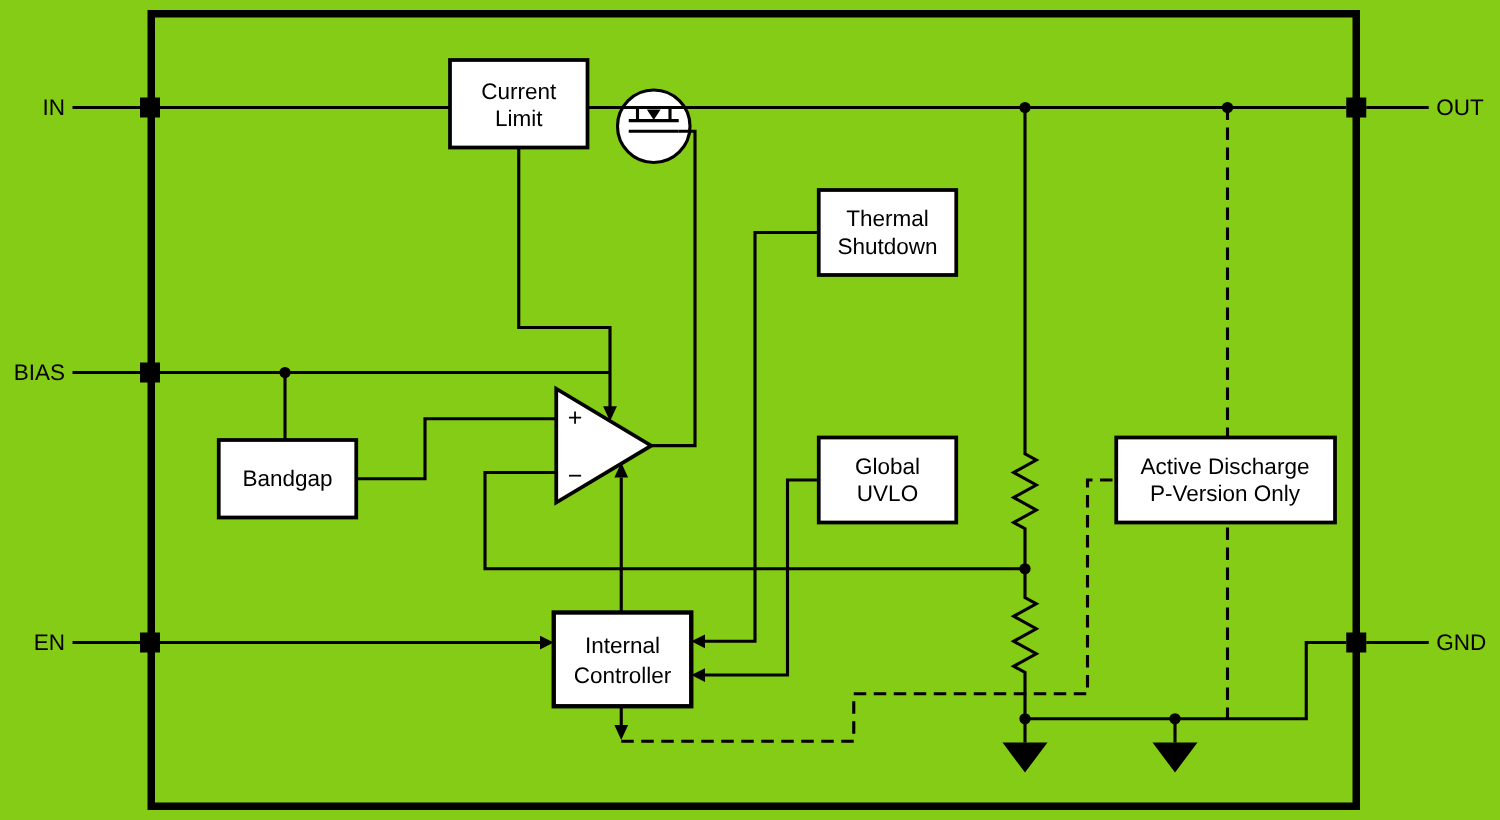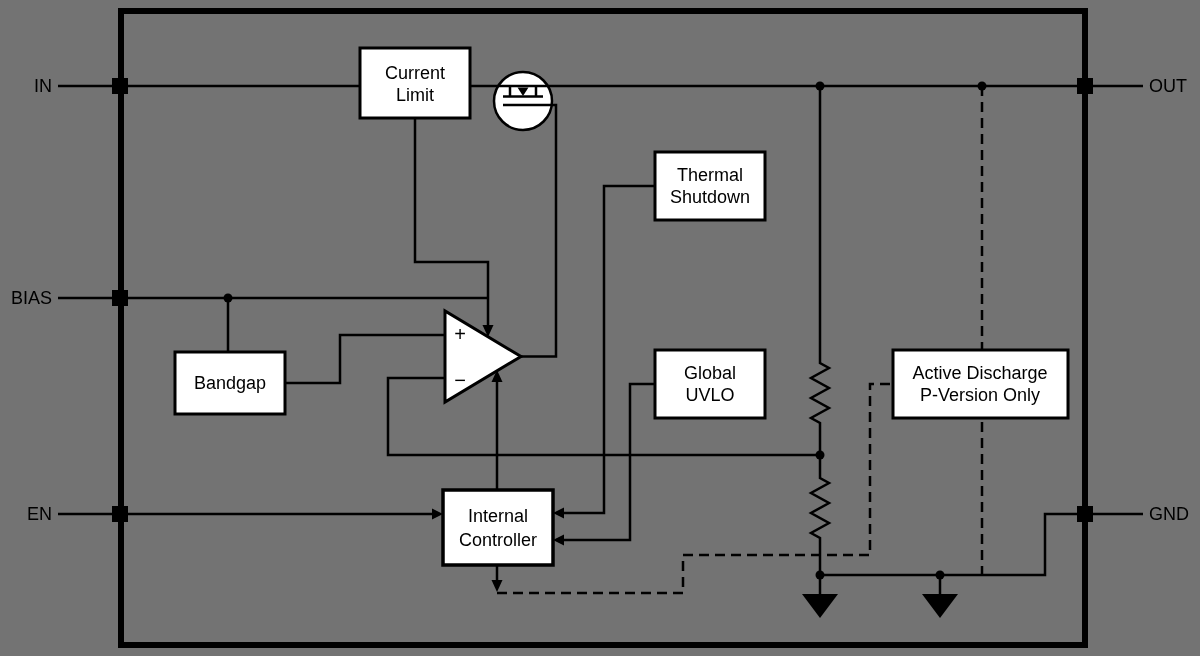--- a/index.html
+++ b/index.html
@@ -4,21 +4,21 @@
 <style>
   html, body {
     margin: 0;
     padding: 0;
     background: #ffffff;
   }
   .stage {
     position: relative;
     width: 1200px;
     height: 656px;
-    background: #737373;
+    background: #84cc16;
     font-family: "Liberation Sans", "DejaVu Sans", sans-serif;
   }
   svg { display: block; }
   .wire { stroke: #000; stroke-width: 2.5; fill: none; }
   .wire-dashed { stroke: #000; stroke-width: 2.5; fill: none; stroke-dasharray: 10 6; }
   .boundary { fill: none; stroke: #000; stroke-width: 6; }
   .block { fill: #fff; stroke: #000; stroke-width: 3; }
   .block-heavy { stroke-width: 3.5; }
   .sym { stroke: #000; stroke-width: 2.5; fill: none; }
   .filled { fill: #000; stroke: none; }

